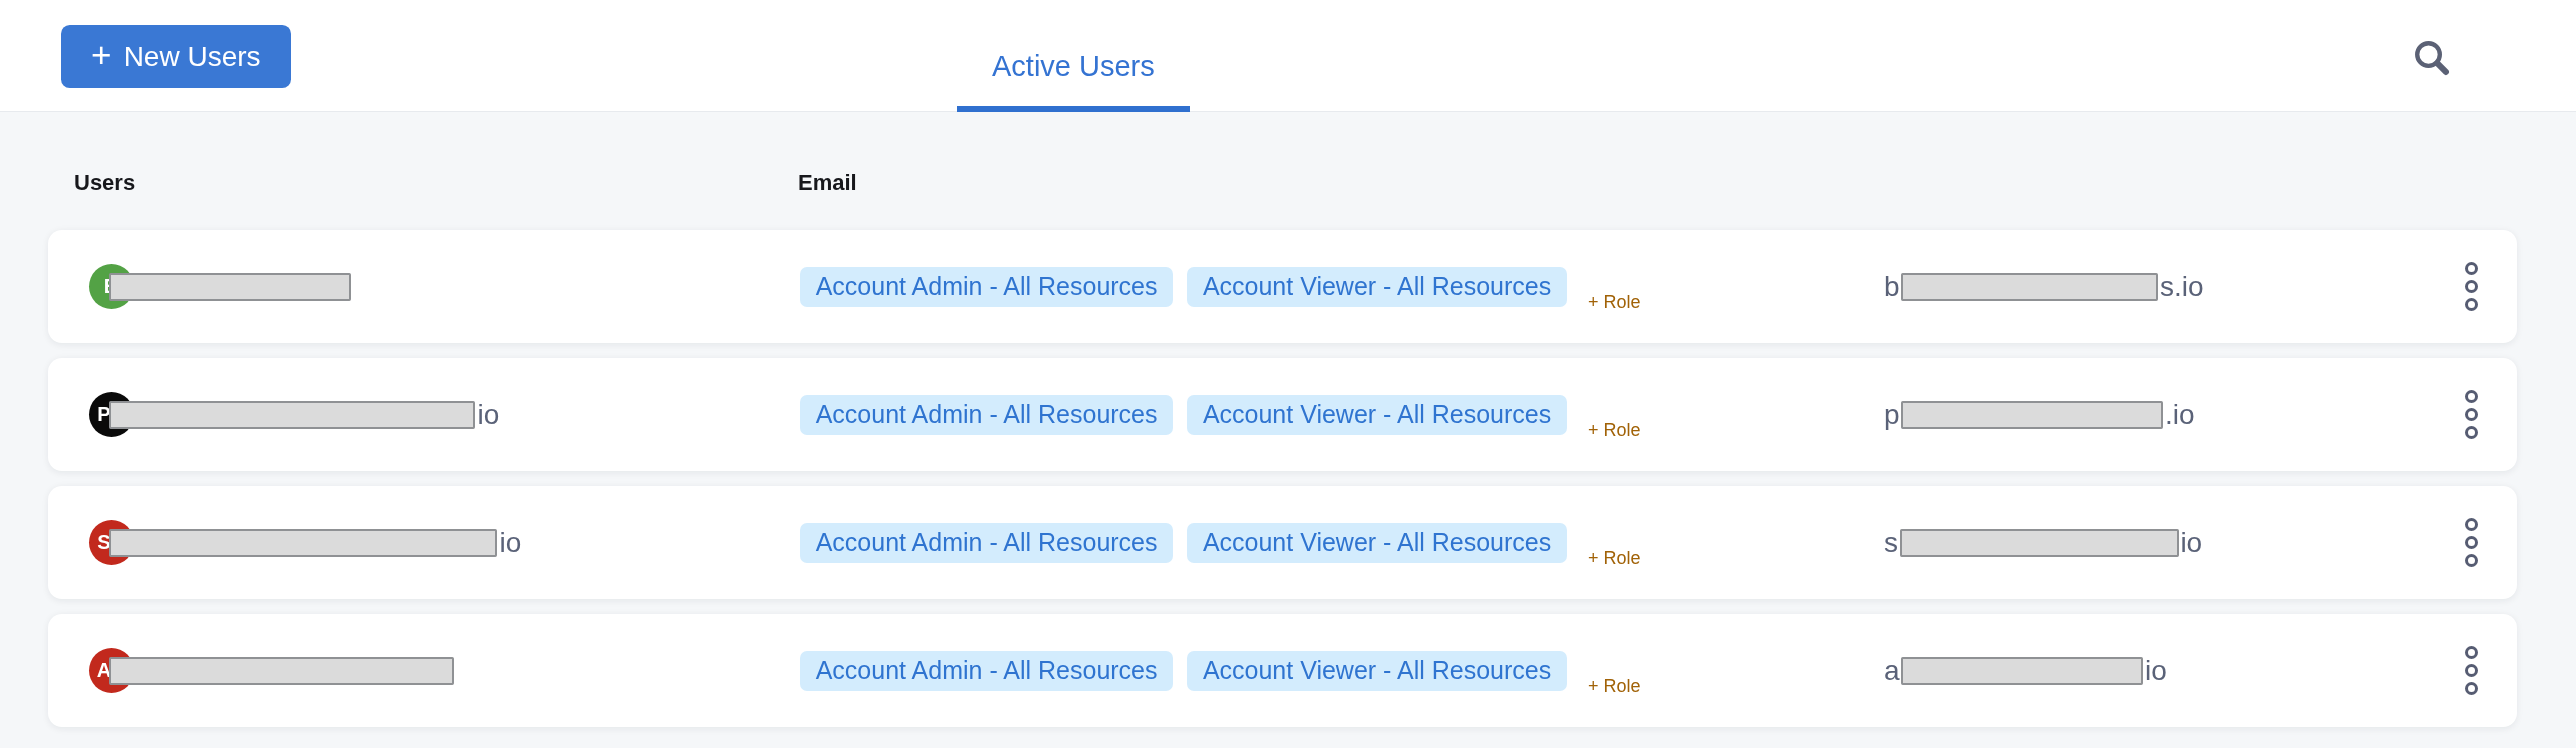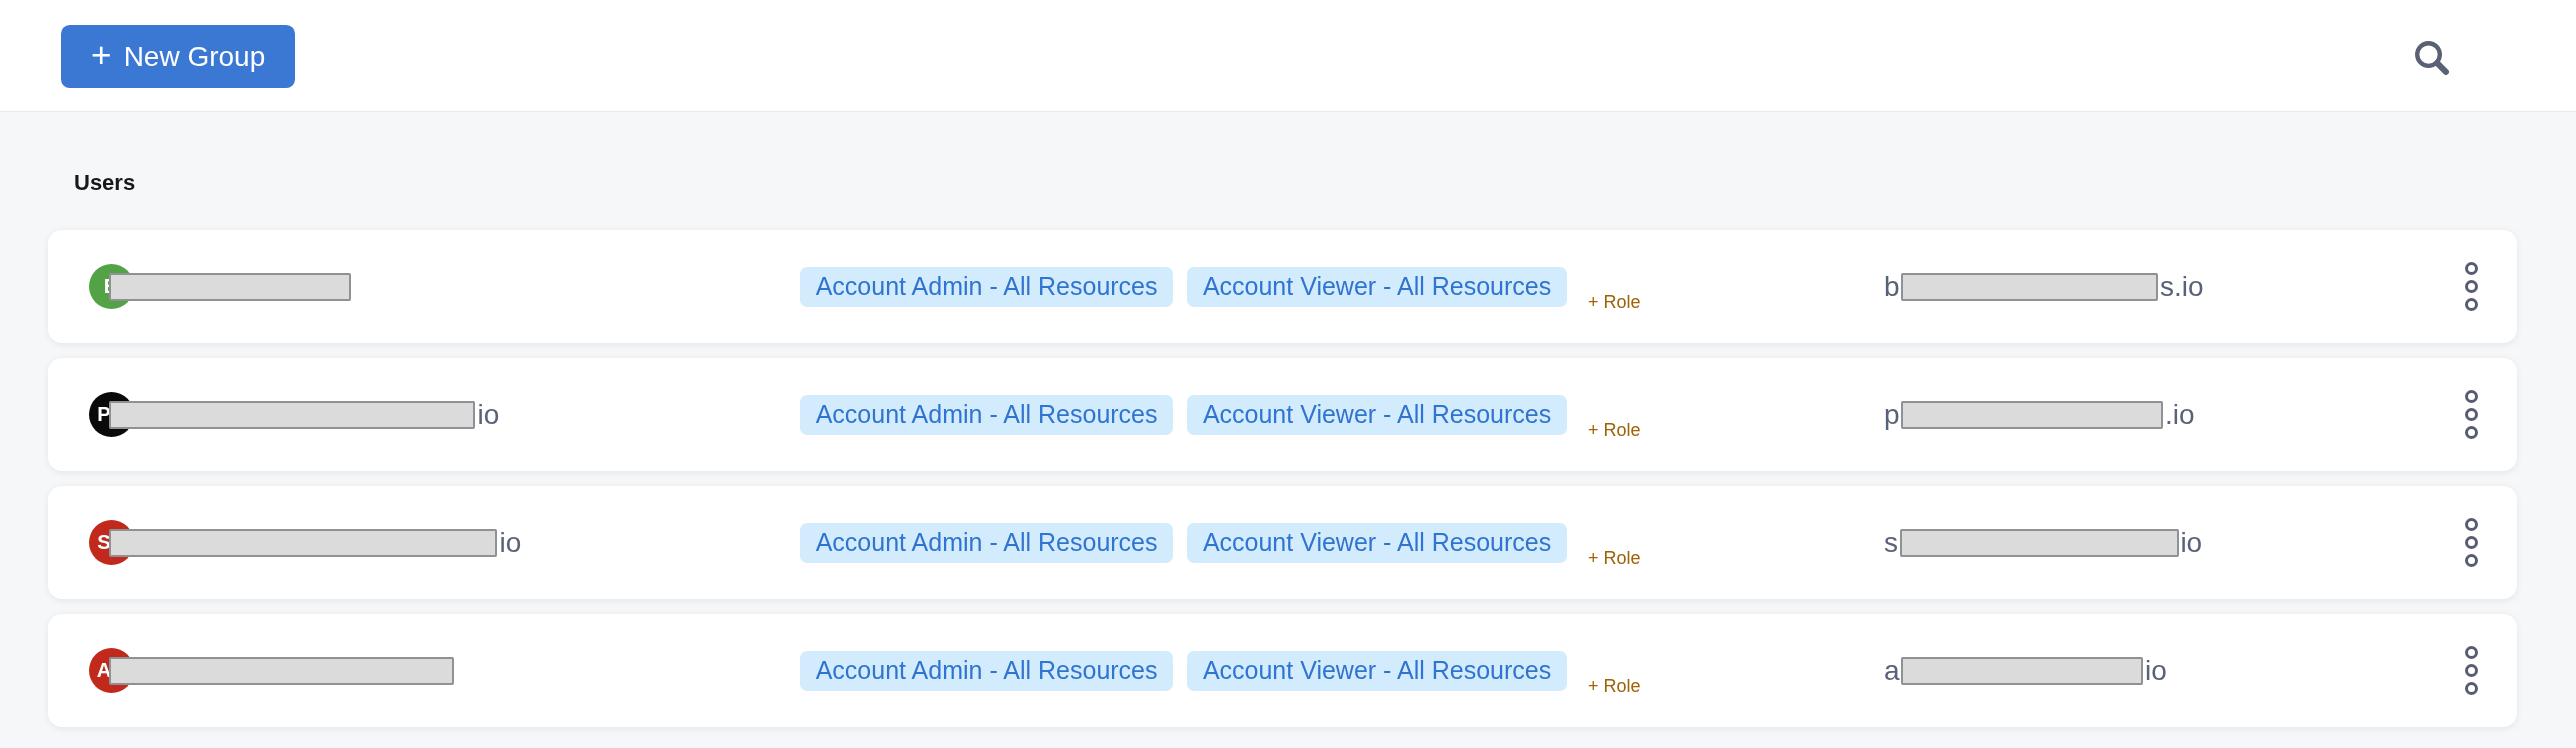--- a/index.html
+++ b/index.html
@@ -85,37 +85,39 @@
   .cell.menu .dot{width:13px;height:13px;}
 </style>
 </head>
 <body>
 
 <div class="app">
 
   <header class="topbar">
     <button class="new-user">
       <span class="plus">+</span>
-      <span>New Group</span>
+      <span>New Users</span>
     </button>
 
     <nav class="tabs">
+      <div class="tab active">Active Users</div>
     </nav>
 
     <div class="search">
       <svg width="40" height="40" viewBox="0 0 46 46" fill="none">
         <circle cx="19" cy="19" r="13" stroke="currentColor" stroke-width="5"></circle>
         <line x1="29" y1="29" x2="39" y2="39" stroke="currentColor" stroke-width="7" stroke-linecap="round"></line>
       </svg>
     </div>
   </header>
 
   <main class="content">
     <div class="col-headers">
       <div class="col-h users">Users</div>
+      <div class="col-h email">Email</div>
     </div>
 
     <div id="rows">
   <div class="row">
     <div class="cell users">
       <span class="avatar" style="background: rgb(83, 162, 69);">
         <i style="font-style:normal">B</i>
       </span>
       <span class="redact name-redact" style="width: 242px;"></span>
       <span class="tail"></span>

